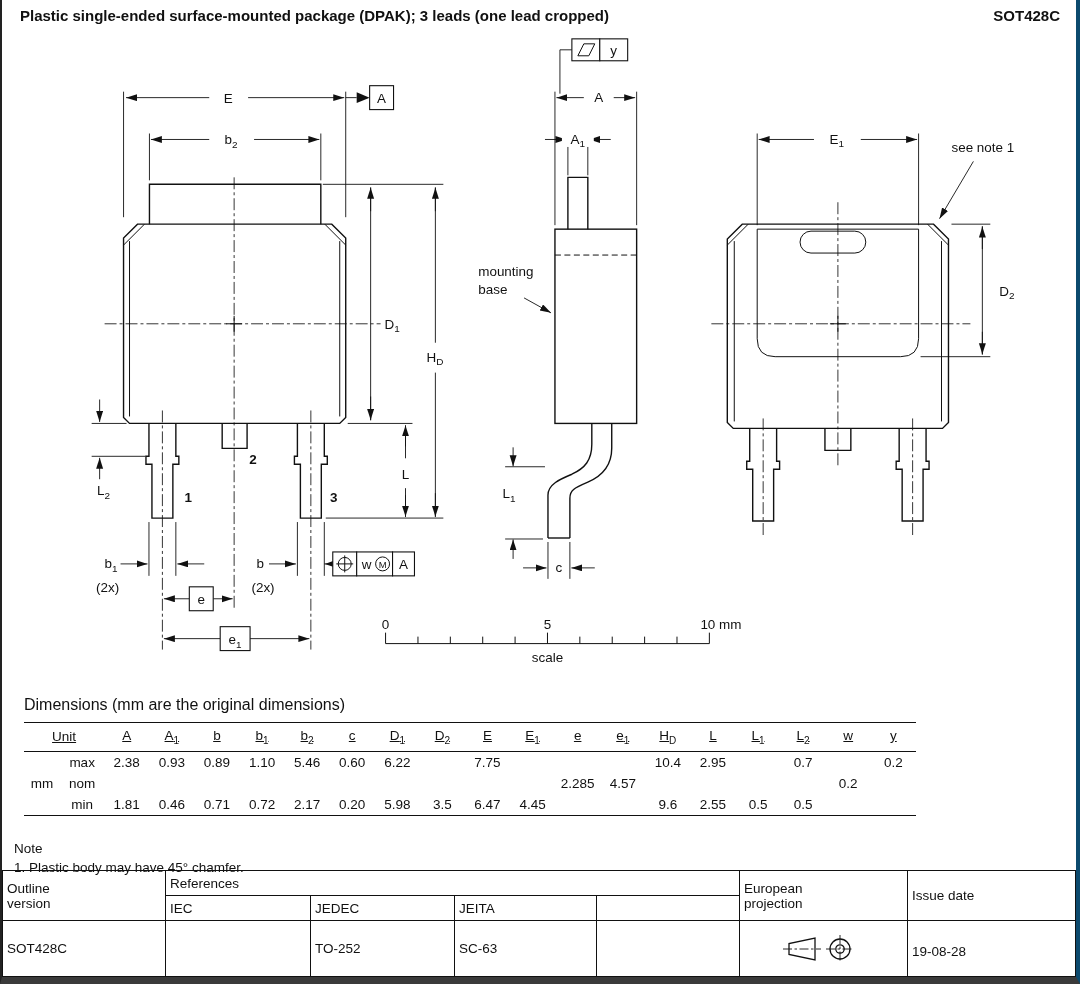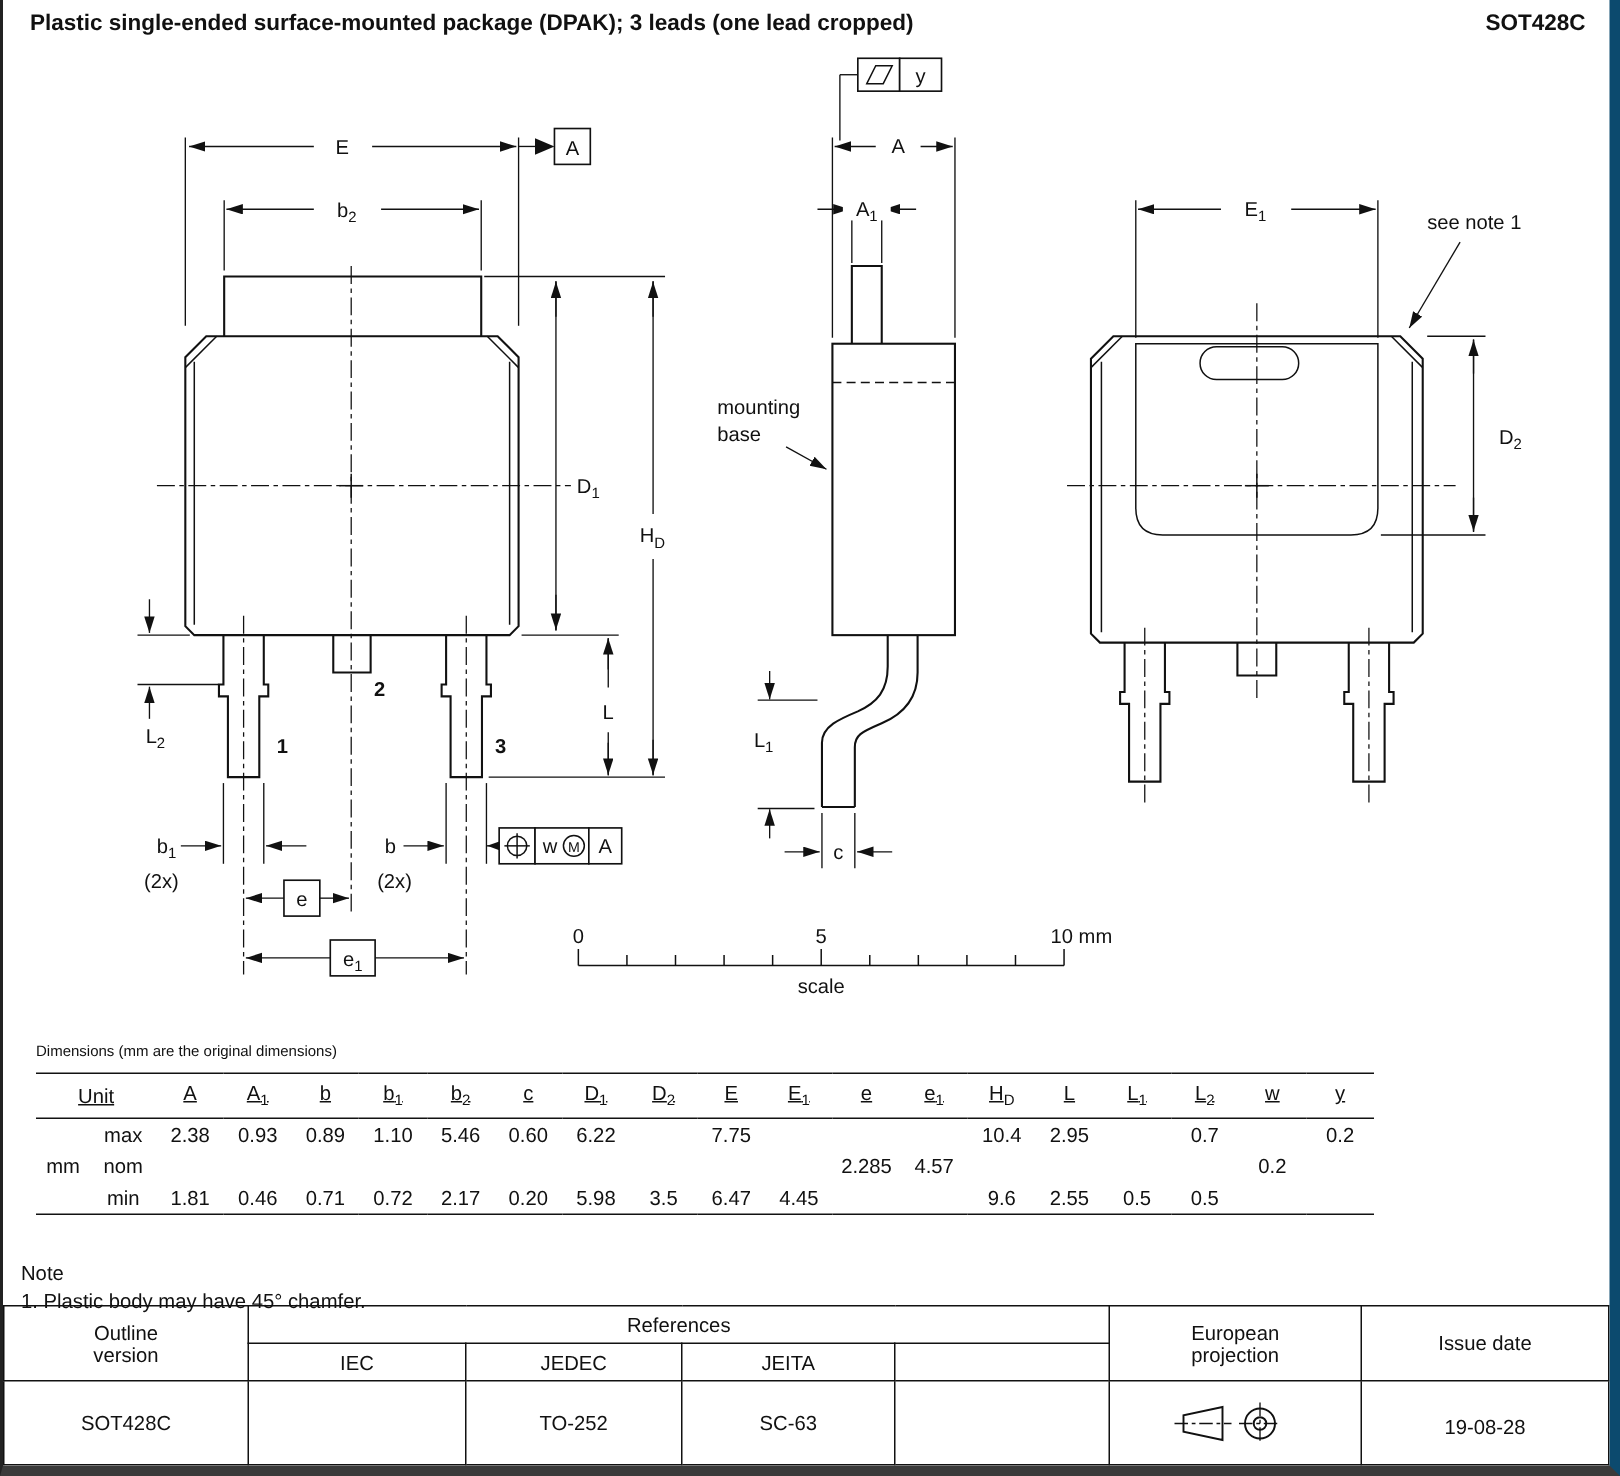--- a/index.html
+++ b/index.html
@@ -1,48 +1,48 @@
 <!DOCTYPE html>
 <html><head>
 <meta charset="utf-8">
 <style>
   html,body { margin:0; padding:0; background:#e9e9e9; }
   .page { position:relative; margin:0 auto; width:1080px; height:984px; background:#fff;
           font-family:"Liberation Sans",sans-serif; color:#111;
-          border-left:2px solid #222; border-right:7px solid #0c4a6e; border-bottom:7px solid #3a3a3a;
+          border-left:2px solid #222; border-right:4px solid #0c4a6e; border-bottom:7px solid #3a3a3a;
           box-sizing:border-box; overflow:hidden; }
   .hdr-title { position:absolute; top:7px; left:18px; font-size:15px; font-weight:bold; }
   .hdr-code  { position:absolute; top:7px; right:16px; font-size:15px; font-weight:bold; }
 
   svg.drawing { position:absolute; top:0; left:0; }
   svg.drawing text { font-family:"Liberation Sans",sans-serif; font-size:13.5px; fill:#111; }
   svg .sub  { font-size:10px; }
   svg .pin  { font-weight:bold; font-size:13px; }
   svg .ol   { fill:none; stroke:#111; stroke-width:1.4; }
   svg .thin { fill:none; stroke:#111; stroke-width:1; }
   svg .dim  { fill:none; stroke:#111; stroke-width:0.9; }
   svg .cl   { fill:none; stroke:#111; stroke-width:0.85; stroke-dasharray:12 3 3 3; }
   svg .dash { fill:none; stroke:#111; stroke-width:1; stroke-dasharray:6 3.5; }
   svg .wbox { fill:#fff; stroke:#111; stroke-width:1.1; }
   svg .fillb{ fill:#111; stroke:none; }
 
   .dims { position:absolute; top:696px; left:22px; width:892px; }
-  .dims-caption { font-size:10px; margin:0 0 8px 0; }
+  .dims-caption { font-size:16px; margin:0 0 8px 0; }
   table.dims-table { border-collapse:collapse; table-layout:fixed; width:100%; font-size:13.5px;
                      border-top:1.3px solid #111; border-bottom:1.3px solid #111; }
   .dims-table th, .dims-table td { font-weight:normal; text-align:center; padding:2px 0; height:17px; }
   .dims-table thead tr { border-bottom:1.3px solid #111; }
   .dims-table thead th { padding:5px 0;text-decoration:underline; }
   sub { font-size:10px; }
 
   .note-sec { position:absolute; top:841px; left:12px; font-size:13.5px; }
   .note-sec p { margin:0 0 4px 0; }
 
   table.ftable { position:absolute; left:0; bottom:0; width:100%; border-collapse:collapse;
-                 font-size:13.5px; text-align:center;border-radius:29px; }
+                 font-size:13.5px; text-align:left;border-radius:29px; }
   .ftable td { border:1.3px solid #111; padding:0 4px; }
   .ftable tr.fh td { height:24px; }
   .ftable tr.fv td { height:50px; vertical-align:middle; }
   .ftable td.date-cell { vertical-align:top; padding-top:5px; }
   .nw76  { display:inline-block; width:76px; }
   .nw100 { display:inline-block; width:100px; }
 </style>
 </head>
 <body>
 

